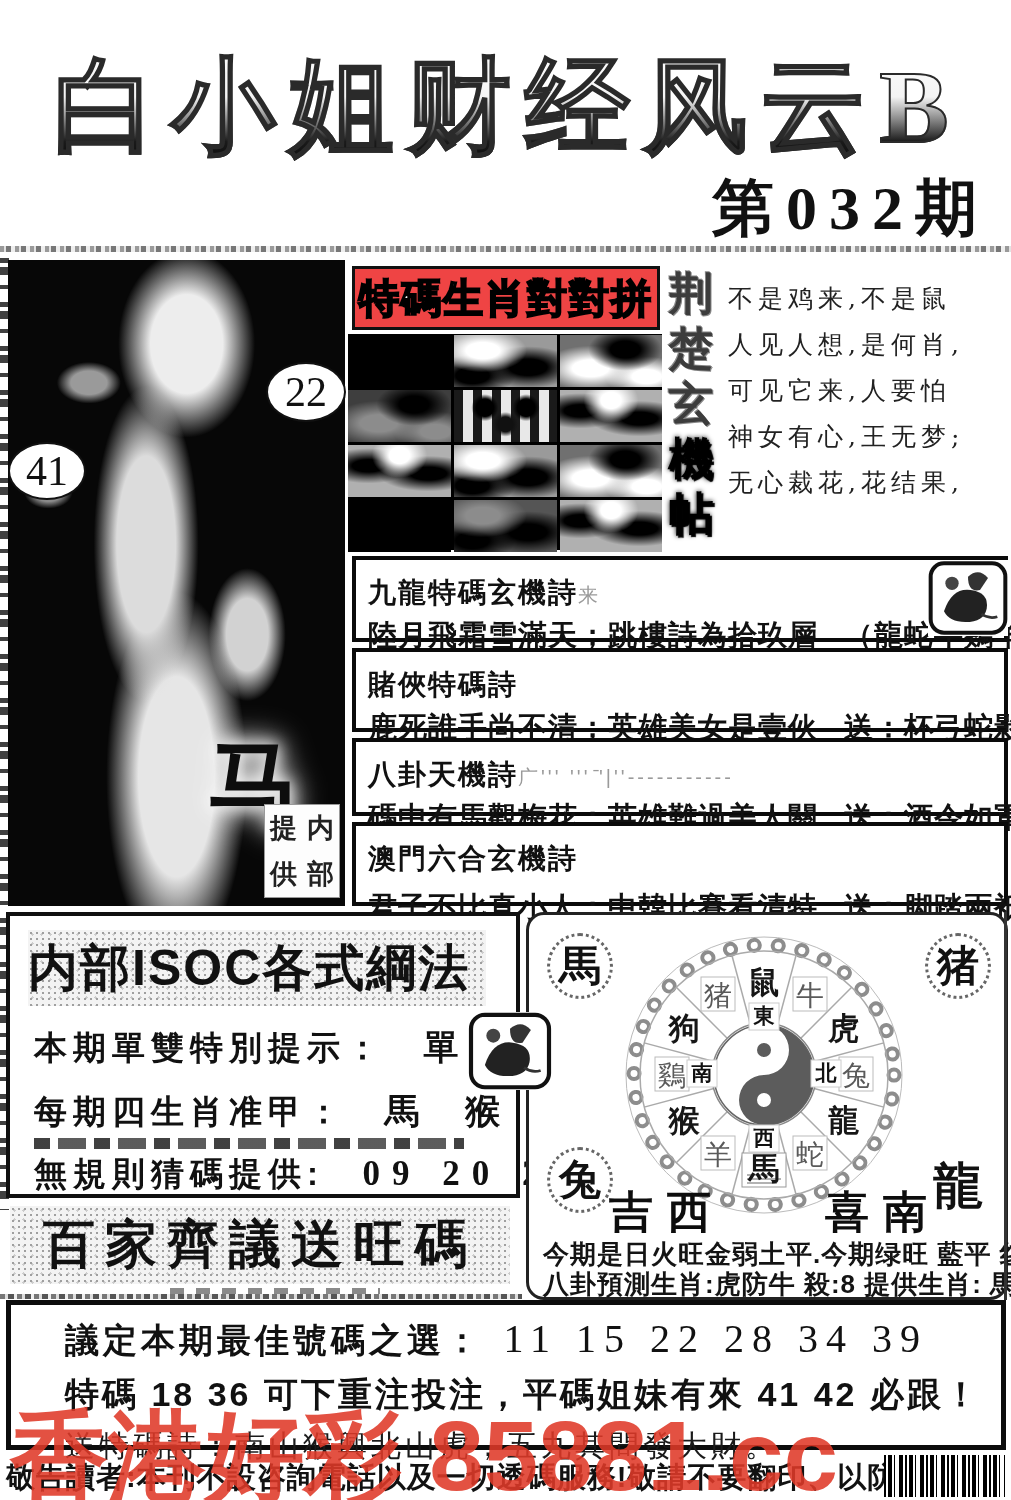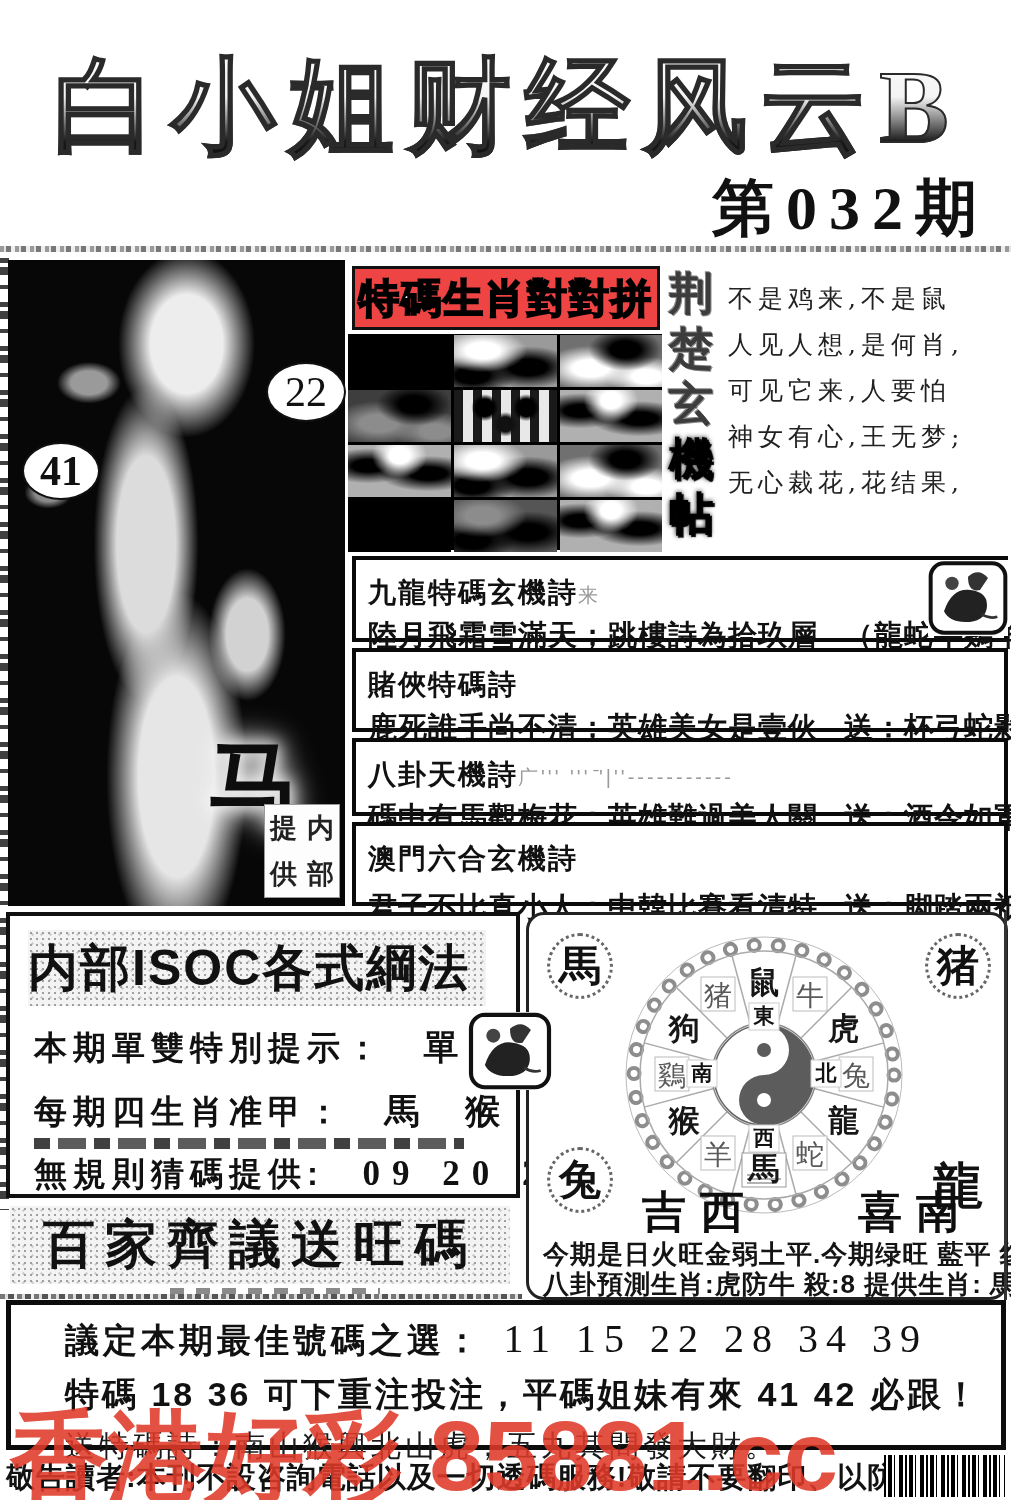--- a/index.html
+++ b/index.html
@@ -42,21 +42,21 @@
       radial-gradient(ellipse 55px 95px at 71% 58%, #d2d2d2 0 38%, rgba(210,210,210,0) 70%),
       radial-gradient(ellipse 40px 26px at 24% 19%, #9a9a9a 0 45%, rgba(150,150,150,0) 80%),
       radial-gradient(ellipse 30px 20px at 12% 36%, #8a8a8a 0 45%, rgba(140,140,140,0) 80%),
       #070707;
   }
   .num-badge {
     background:#fff; border:2px solid #111; border-radius:50%;
     display:flex; align-items:center; justify-content:center;
     font-family:"Liberation Serif", serif; font-size:42px; color:#111;
   }
-  .badge-41 { left:14px; top:182px; width:78px; height:58px;font-weight:bold; }
+  .badge-41 { left:0; top:182px; width:78px; height:58px; }
   .badge-22 { left:258px; top:102px; width:80px; height:60px; }
   .horse-char {
     left:200px; top:462px; font-size:92px; color:#0d0d0d; font-weight:bold;
     font-family:"DejaVu Serif", serif;
     text-shadow:0 0 16px #fff, 0 0 26px #fff, 0 0 36px #fff;
   }
   .provider-box {
     left:256px; top:544px; width:76px; height:94px; background:#fdfdfd;
     border:1px solid #999; display:grid; grid-template-columns:1fr 1fr;
     align-items:center; justify-items:center; font-size:27px; font-weight:bold; color:#222;
@@ -159,21 +159,21 @@
     width:66px; height:66px; border:3px dotted #666; border-radius:50%;
     display:flex; align-items:center; justify-content:center;
     font-size:42px; font-weight:bold; color:#111; background:#fff;
   }
   .plain-corner { font-size:50px; font-weight:bold; color:#111; }
   .wheel-svg { left:70px; top:12px; width:334px; height:304px; }
   .dir-label { font-size:21px; font-weight:bold; fill:#111; text-anchor:middle; font-family:"Liberation Sans",sans-serif; }
   .wz { font-size:28px; text-anchor:middle; font-family:"Liberation Sans",sans-serif; }
   .wz-dark { fill:#161616; font-weight:bold; font-size:31px; }
   .wz-light { fill:#5a5a5a; }
-  .below-word { font-size:44px; font-weight:bold; letter-spacing:14px; color:#0d0d0d; white-space:nowrap;margin-left:33px; }
+  .below-word { font-size:44px; font-weight:bold; letter-spacing:14px; color:#0d0d0d; white-space:nowrap; }
   .zinfo { left:14px; width:452px; font-size:26px; font-weight:bold; letter-spacing:1px; white-space:nowrap; color:#141414; }
 
   
   .final-box { left:6px; top:1300px; width:1000px; height:150px; border:5px solid #0c0c0c; background:#fff; padding:10px 0 0 54px; }
   .final-line { white-space:nowrap; margin-bottom:8px; }
   .final-line .flbl { font-size:34px; font-weight:bold; letter-spacing:4px; }
   .final-line .fnum { font-family:"Liberation Serif", serif; font-size:40px; letter-spacing:8px; margin-left:16px; }
   .final-line2 { font-size:34px; font-weight:bold; letter-spacing:3px; }
   .final-line3 { font-size:30px; letter-spacing:4px; font-family:"DejaVu Serif", serif; color:#1a1a1a; }
 

